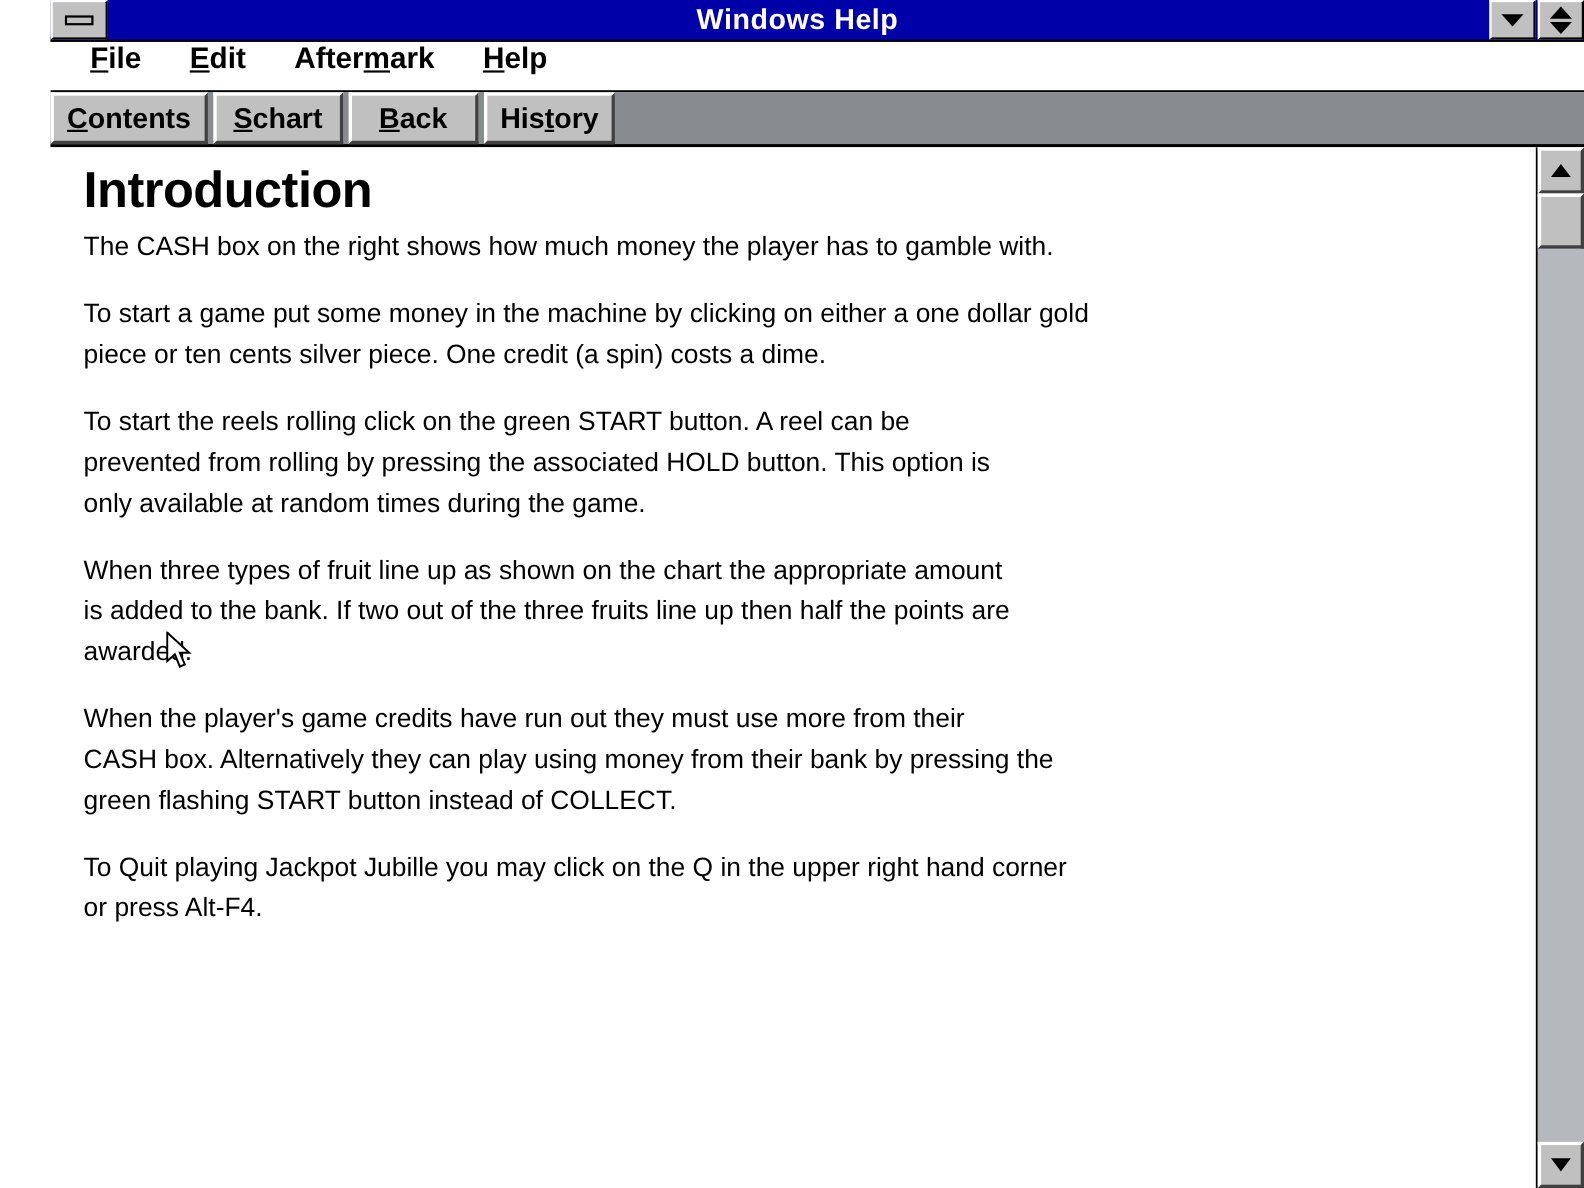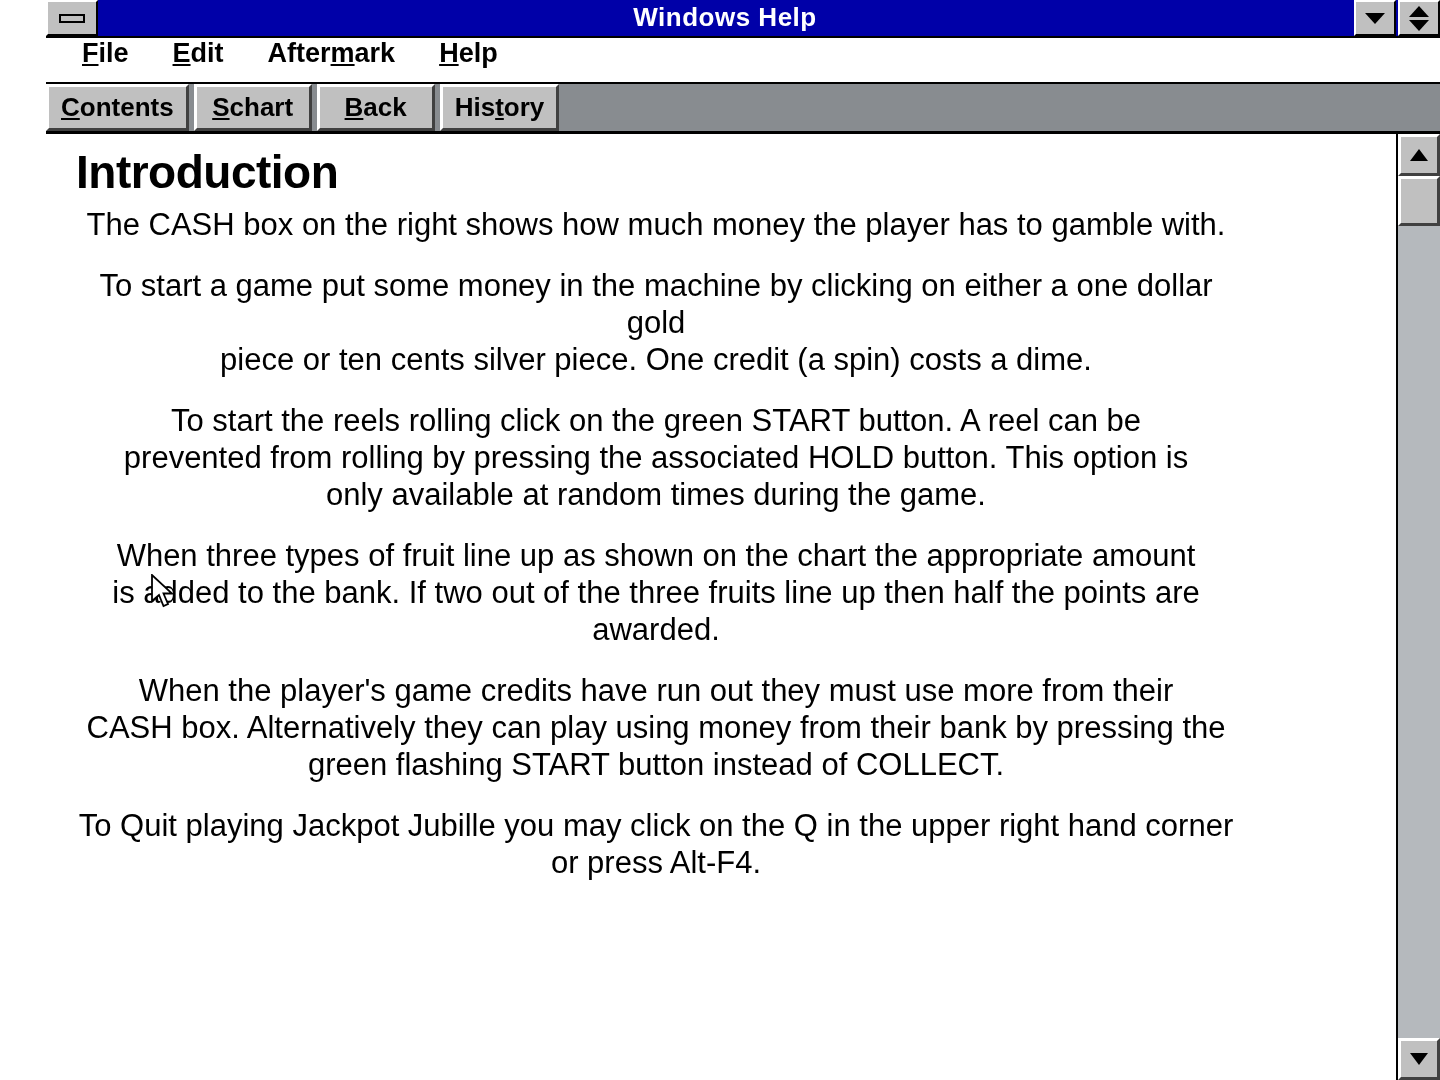--- a/index.html
+++ b/index.html
@@ -176,27 +176,26 @@
   }
   #doc-title {
     font-size: 46px;
     font-weight: bold;
     color: #000000;
     margin: 0 4px 10px 0;
     letter-spacing: -0.5px;
     line-height: 1.05;
   }
   .para {
-    font-size: 31px;
+    font-size: 24px;
     color: #000000;
     line-height: 37px;
     margin: 0 0 24px 0;
     max-width: 1160px;
     white-space: pre-line;
-    text-align: center;
   }
 
   
   #vscroll {
     width: 44px;
     background: #ffffff;
     flex: 0 0 auto;
     display: flex;
     flex-direction: column;
     border-left: 2px solid #000000;

